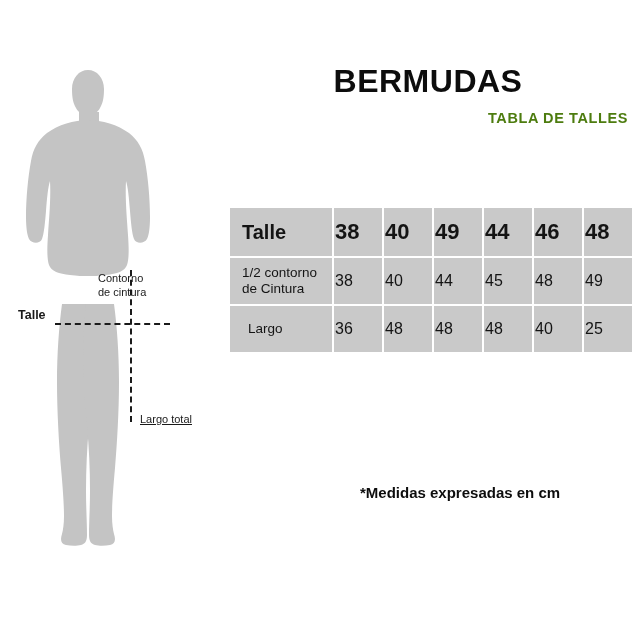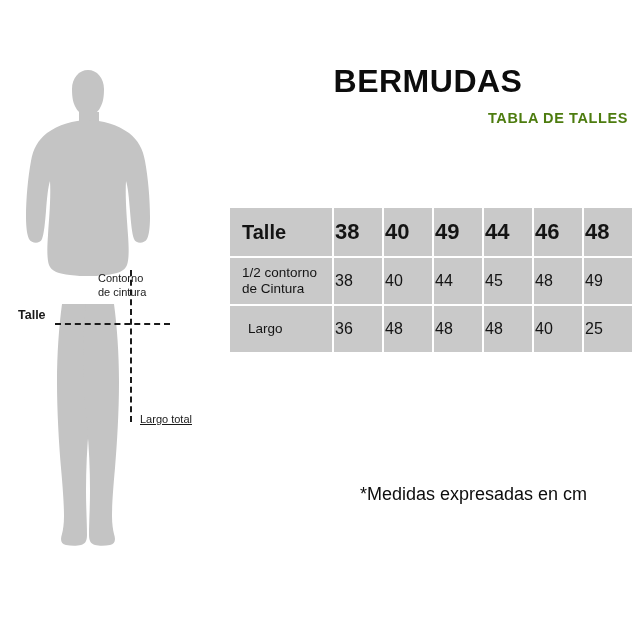--- a/index.html
+++ b/index.html
@@ -132,22 +132,22 @@
   table.sizes tr.body td.rowlabel.center-label {
     padding-left: 18px;
   }
   .col-label { width: 104px; }
   .col-size  { width: 50px; }
 
   .note {
     position: absolute;
     left: 132px;
     top: 484px;
-    font-size: 18px;
-    font-weight: normal;
+    font-size: 15px;
+    font-weight: bold;
     color: #0d0d0d;
     white-space: nowrap;
   }
 </style>
 </head>
 <body>
 
 <div id="page">
 
   <div class="figure-wrap">

